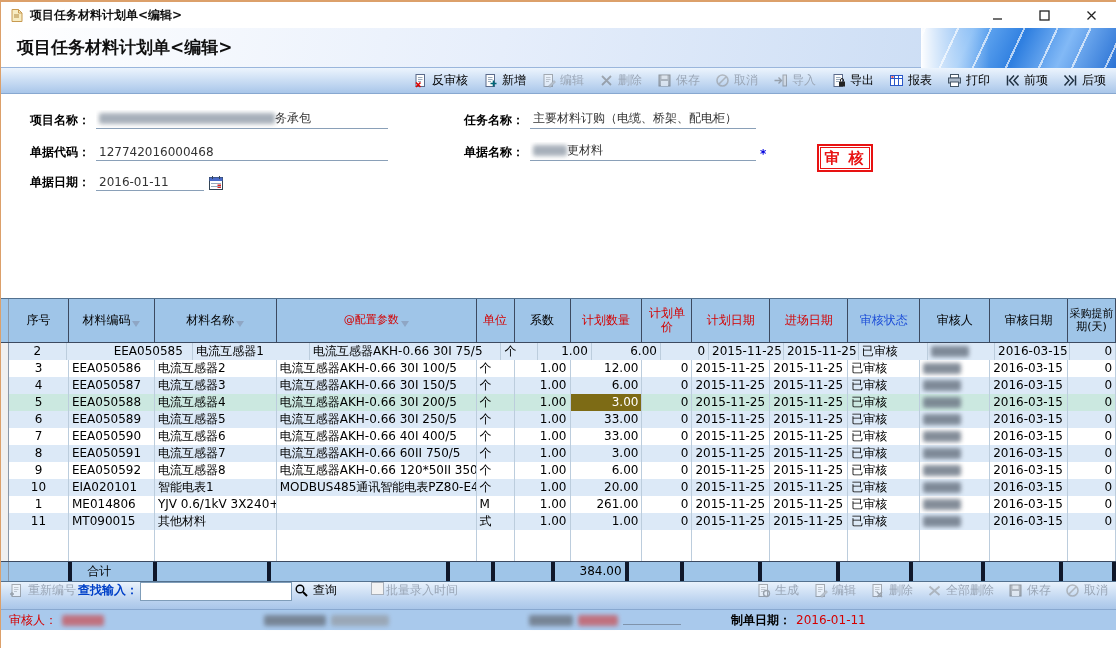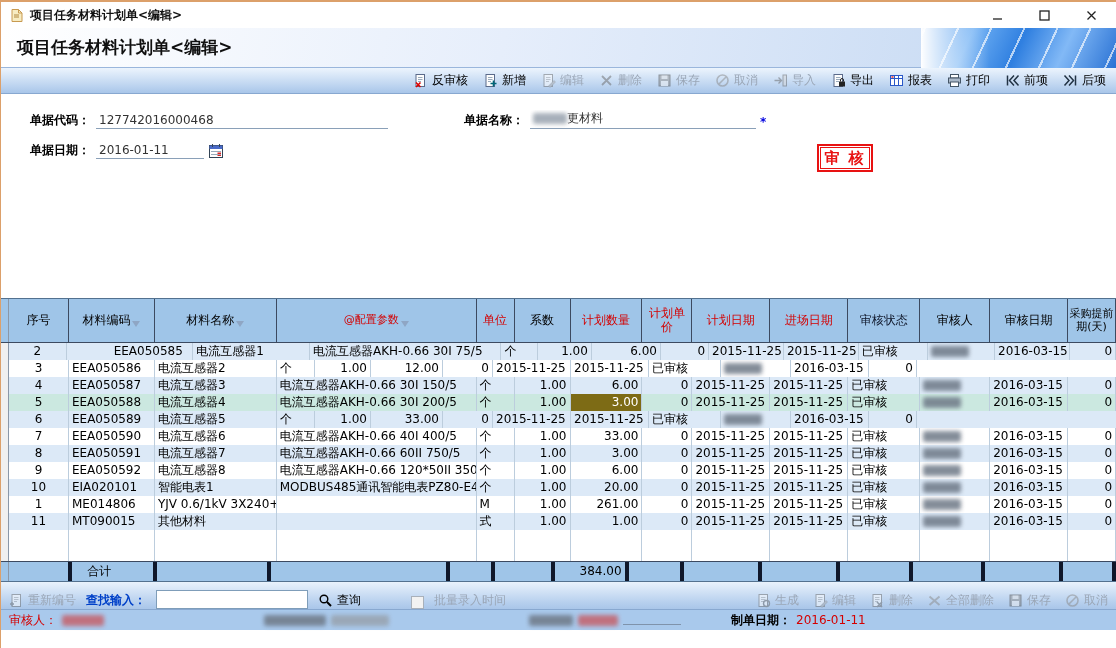--- a/index.html
+++ b/index.html
@@ -70,21 +70,21 @@
   .gr .cell.active-cell { background:#7d6b15; color:#fff; }
   .gr.filler { flex:1 1 auto; height:auto; }
   .gr.total { height:20px; background:#9fc5e8; border-top:1px solid #3c4a60; font-weight:normal; }
   .gr.total .cell { border-right:4px solid #0f172a; line-height:18px;margin-left:12px; }
   .ind { width:8px; flex:0 0 auto; background:#f0f0f0; border-right:1px solid #8a97a8; }
   .gh .ind { background:#9fc5e8; }
   .gr.total .ind { background:#9fc5e8; }
   .al-r { text-align:right; } .al-c { text-align:center; } .al-l { text-align:left; }
 
   
-  .ftoolbar { height:28px; display:flex; align-items:flex-end; gap:10px; padding:0 8px;
+  .ftoolbar { height:28px; display:flex; align-items:flex-start; gap:2px; padding:0 8px;
     background:linear-gradient(#e9f2fc,#b7d0ee 75%,#a9c6e9); border-bottom:1px solid #88a8d0; }
   .search-label { color:#0040c8; font-weight:bold; }
   .search-input { width:152px; height:19px; border:1px solid #7f9db9; background:#fff; font:inherit; padding:0 3px; }
   .chk { width:13px; height:13px; border:1px solid #a8b0ba; background:#f2f2f2; display:inline-block; }
   .chk-label { color:#9aa6b6; }
   .fright { margin-left:auto; display:flex; gap:14px; }
 
   
   .status-bar { height:20px; background:#a9c9ec; display:flex; align-items:center; padding:0 8px; gap:5px; }
   .red { color:#d40000; } .bold { font-weight:bold; }
@@ -246,20 +246,26 @@
           <svg width="15" height="15" viewBox="0 0 15 15">
             <path d="M12.5 2.5v10" stroke="#234" stroke-width="1.5"></path>
             <path d="M6 2.5l4.5 5L6 12.5M1.5 2.5L6 7.5l-4.5 5" fill="none" stroke="#234" stroke-width="1.5"></path>
           </svg>
         </span>
         <span>后项</span>
       </span>
     </div>
 
   <div class="form-area">
+    <div class="frow">
+      <span class="flabel">项目名称：</span>
+      <span class="fval w290"><span class="rdt" style="width:176px"></span><span>务承包</span></span>
+      <span class="flabel2">任务名称：</span>
+      <span class="fval w228">主要材料订购（电缆、桥架、配电柜）</span>
+    </div>
     <div class="frow">
       <span class="flabel">单据代码：</span>
       <span class="fval w290">127742016000468</span>
       <span class="flabel2">单据名称：</span>
       <span class="fval w228"><span class="rdt" style="width:34px"></span><span>更材料</span></span>
       <span class="req">*</span>
     </div>
     <div class="frow">
       <span class="flabel">单据日期：</span>
       <span class="fval" style="width:108px"><span class="dateval">
@@ -308,21 +314,21 @@
         <div class="cell " style="width: 50px;">
           <span style="color: rgb(212, 0, 0);">计划单价</span>
         </div>
         <div class="cell " style="width: 78px;">
           <span style="color: rgb(212, 0, 0); text-align: center;">计划日期</span>
         </div>
         <div class="cell " style="width: 78px;">
           <span style="color: rgb(212, 0, 0);">进场日期</span>
         </div>
         <div class="cell " style="width: 72px;">
-          <span style="color: #0f172a;">审核状态</span>
+          <span style="color: #1d4ed8;">审核状态</span>
         </div>
         <div class="cell " style="width: 70px;">
           <span style="color: rgb(0, 0, 0);">审核人</span>
         </div>
         <div class="cell " style="width: 78px;">
           <span style="color: rgb(0, 0, 0);">审核日期</span>
         </div>
         <div class="cell " style="width: 48px; font-size: 11px; white-space: normal;">
           <span style="color: rgb(0, 0, 0);">采购提前期(天)</span>
         </div>
@@ -342,20 +348,21 @@
         <div class="cell al-l" style="width: 72px;">已审核</div>
         <div class="cell al-l" style="width: 70px;"><span class="rdt dark" style="width: 38px;"></span></div>
         <div class="cell al-l" style="width: 78px;">2016-03-15</div>
         <div class="cell al-r" style="width: 48px;">0</div>
       </div>
       <div class="gr w">
         <div class="ind"></div>
         <div class="cell al-c" style="width: 60px;">3</div>
         <div class="cell al-l" style="width: 86px;">EEA050586</div>
         <div class="cell al-l" style="width: 122px;">电流互感器2</div>
+        <div class="cell al-l" style="width: 200px;">电流互感器AKH-0.66 30I 100/5</div>
         <div class="cell al-l" style="width: 38px;">个</div>
         <div class="cell al-r" style="width: 56px;">1.00</div>
         <div class="cell al-r" style="width: 72px;">12.00</div>
         <div class="cell al-r" style="width: 50px;">0</div>
         <div class="cell al-l" style="width: 78px;">2015-11-25</div>
         <div class="cell al-l" style="width: 78px;">2015-11-25</div>
         <div class="cell al-l" style="width: 72px;">已审核</div>
         <div class="cell al-l" style="width: 70px;"><span class="rdt dark" style="width: 38px;"></span></div>
         <div class="cell al-l" style="width: 78px;">2016-03-15</div>
         <div class="cell al-r" style="width: 48px;">0</div>
@@ -392,20 +399,21 @@
         <div class="cell al-l" style="width: 72px;">已审核</div>
         <div class="cell al-l" style="width: 70px;"><span class="rdt dark" style="width: 38px;"></span></div>
         <div class="cell al-l" style="width: 78px;">2016-03-15</div>
         <div class="cell al-r" style="width: 48px;">0</div>
       </div>
       <div class="gr b">
         <div class="ind"></div>
         <div class="cell al-c" style="width: 60px;">6</div>
         <div class="cell al-l" style="width: 86px;">EEA050589</div>
         <div class="cell al-l" style="width: 122px;">电流互感器5</div>
+        <div class="cell al-l" style="width: 200px;">电流互感器AKH-0.66 30I 250/5</div>
         <div class="cell al-l" style="width: 38px;">个</div>
         <div class="cell al-r" style="width: 56px;">1.00</div>
         <div class="cell al-r" style="width: 72px;">33.00</div>
         <div class="cell al-r" style="width: 50px;">0</div>
         <div class="cell al-l" style="width: 78px;">2015-11-25</div>
         <div class="cell al-l" style="width: 78px;">2015-11-25</div>
         <div class="cell al-l" style="width: 72px;">已审核</div>
         <div class="cell al-l" style="width: 70px;"><span class="rdt dark" style="width: 38px;"></span></div>
         <div class="cell al-l" style="width: 78px;">2016-03-15</div>
         <div class="cell al-r" style="width: 48px;">0</div>

